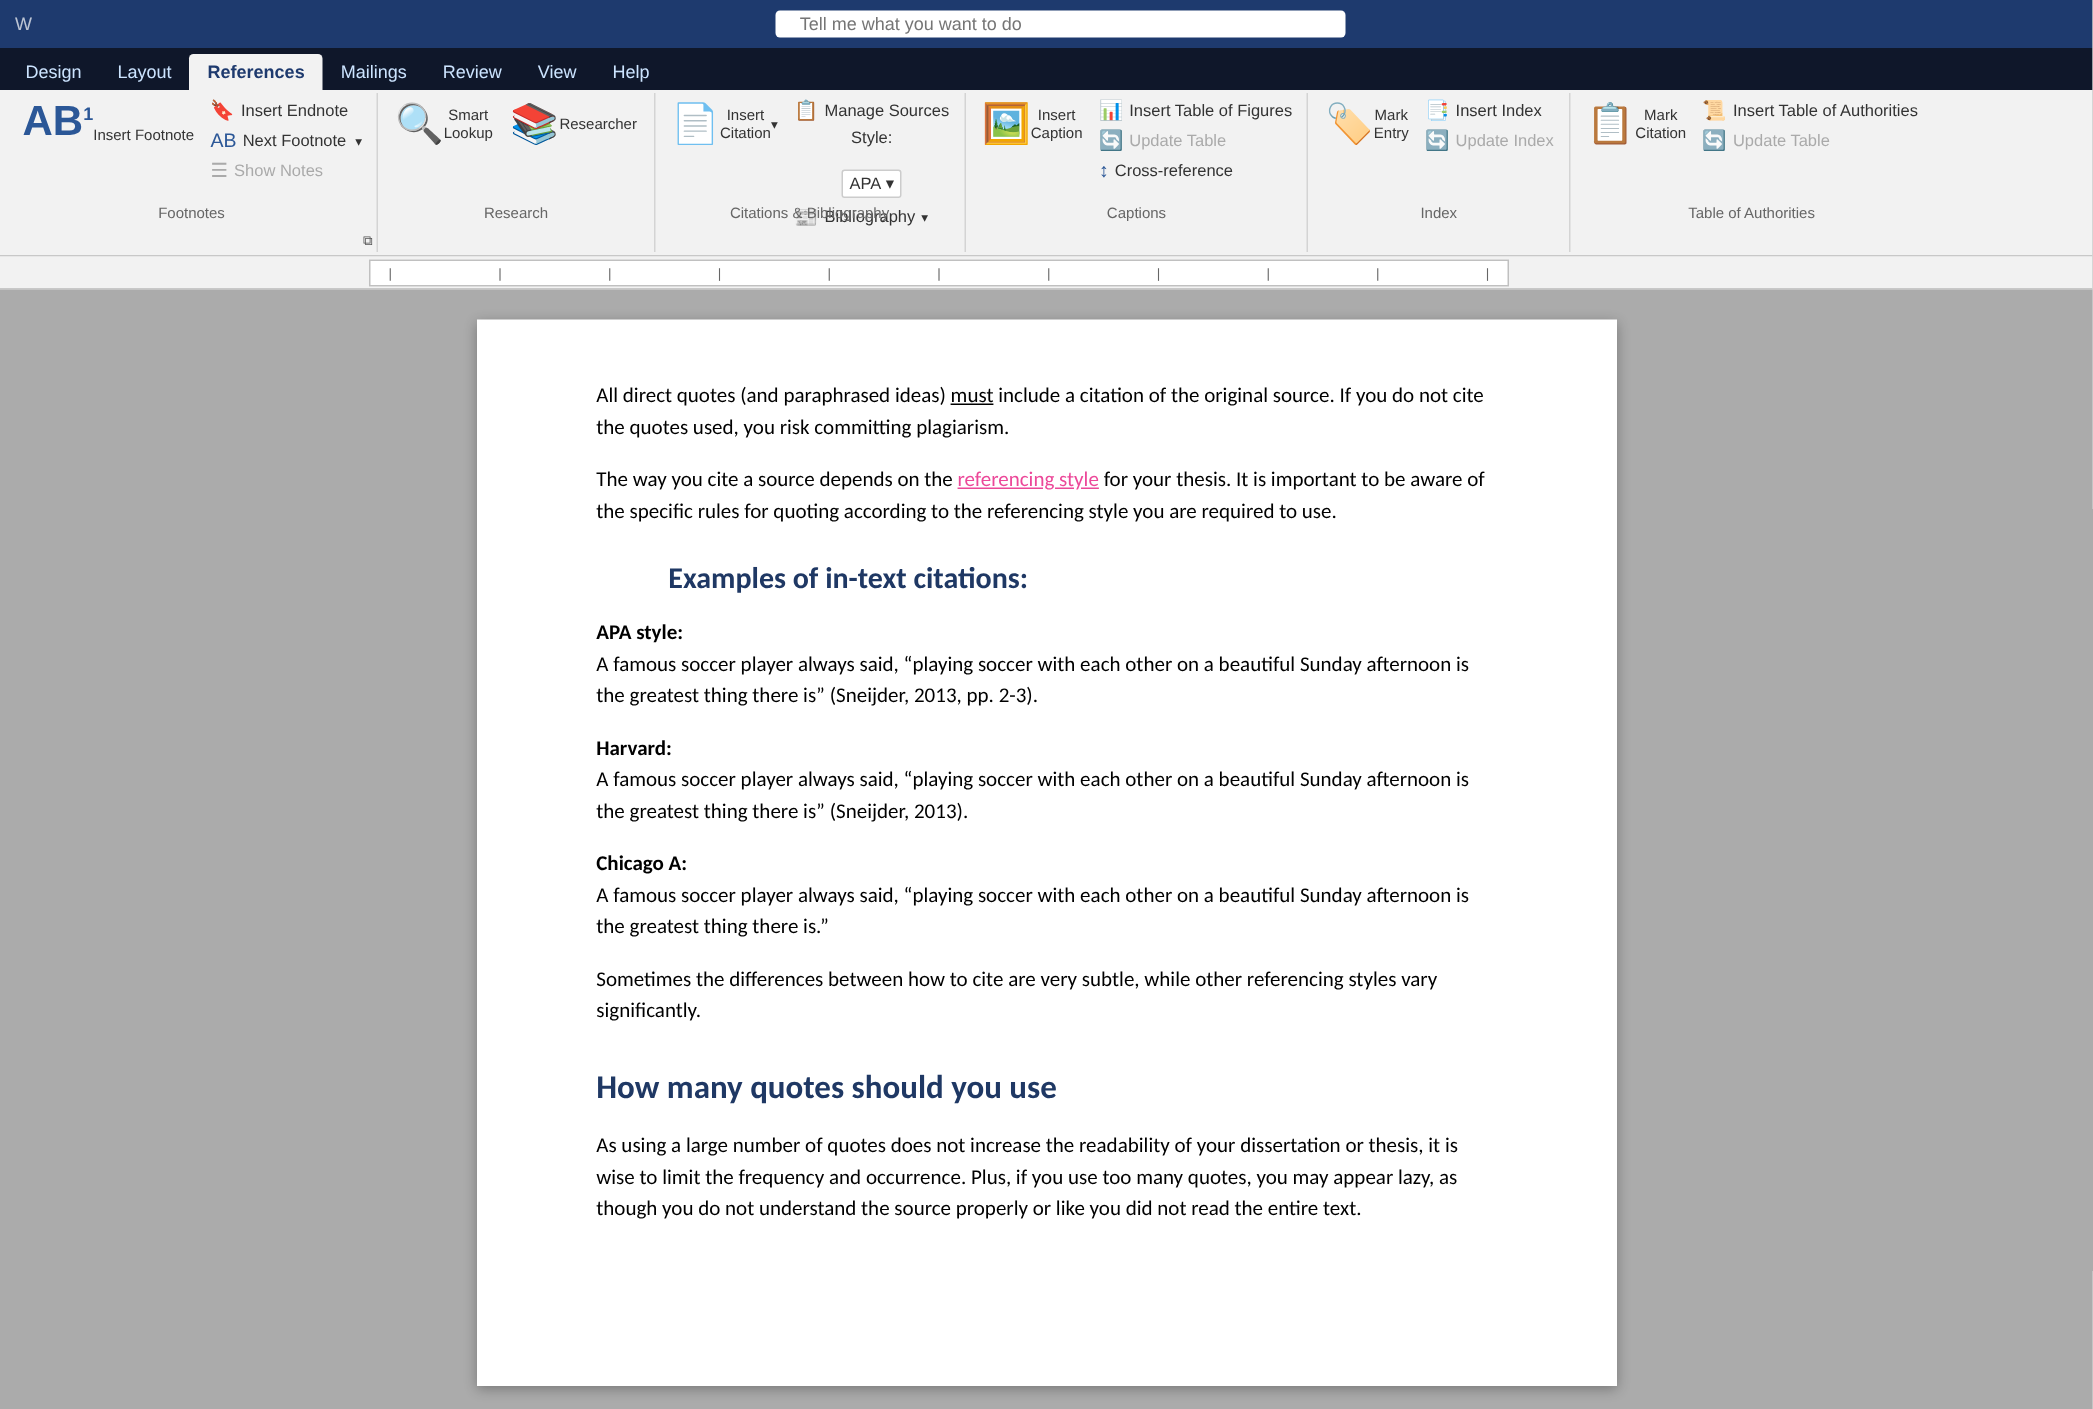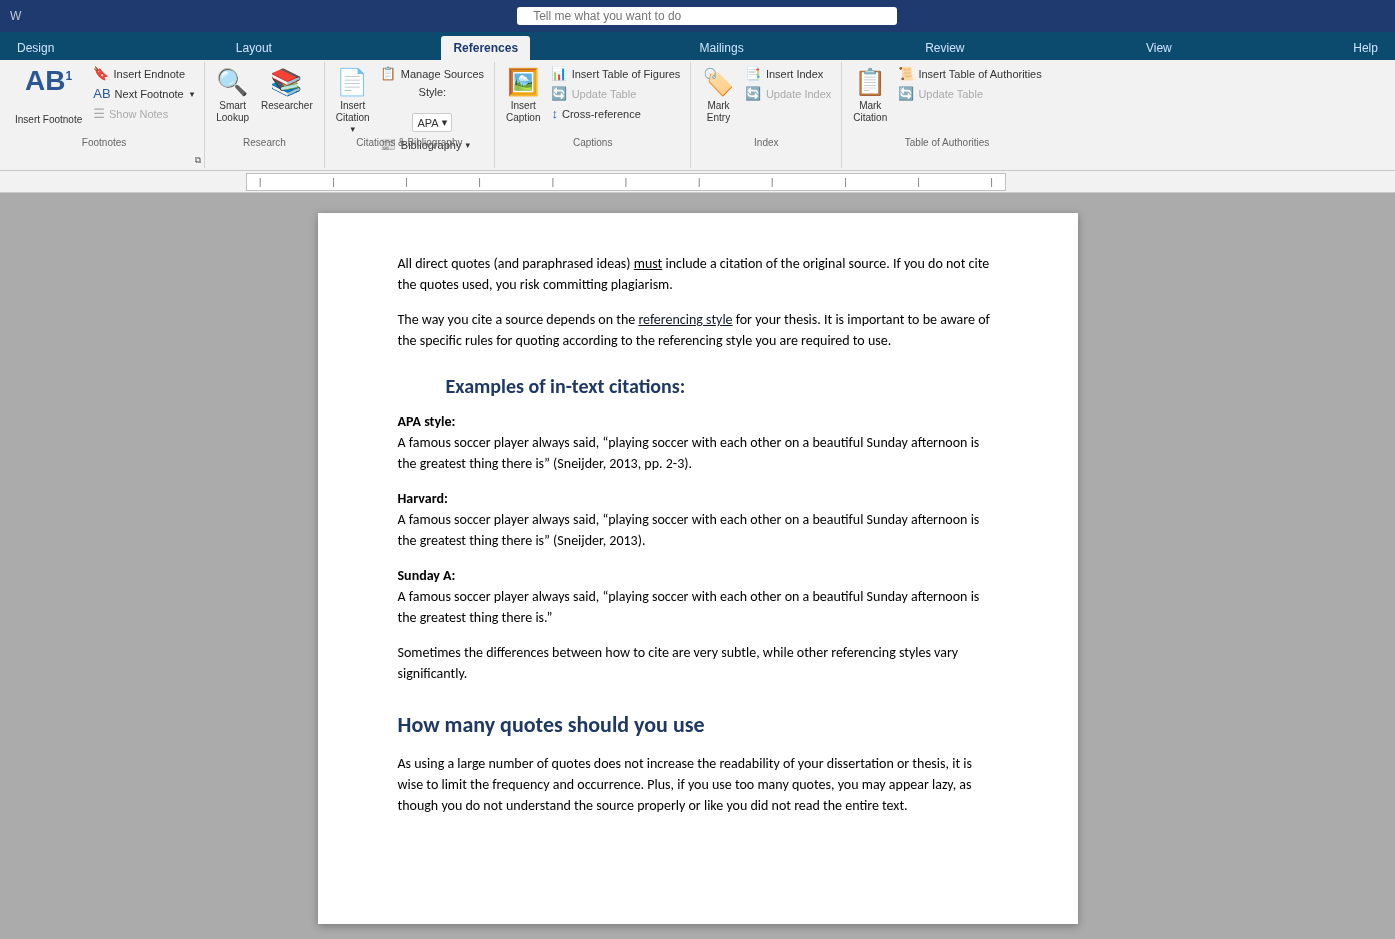--- a/index.html
+++ b/index.html
@@ -22,25 +22,24 @@
       padding: 2px 8px;
       gap: 6px;
       flex: 1;
       max-width: 400px;
       margin-left: auto;
       margin-right: auto;
     }
 
     
     .ribbon-tabs {
-      background: #0c4a6e;
+      background: #0f172a;
       display: flex;
       padding: 0 5px;
       padding-top: 4px;
-      justify-content: space-between;
     }
     .tab {
       padding: 5px 12px;
       font-size: 12px;
       color: #cce4ff;
       cursor: pointer;
       border-radius: 3px 3px 0 0;
     }
     .tab.active {
       background: #f2f2f2;
@@ -78,21 +77,21 @@
       display: flex;
       align-items: flex-start;
       gap: 2px;
       flex: 1;
       padding-bottom: 14px;
     }
 
     
     .rb-large {
       display: flex;
-      flex-direction: column;
+      flex-direction: row;
       align-items: center;
       padding: 3px 5px;
       cursor: pointer;
       border-radius: 3px;
       min-width: 40px;
       font-size: 10px;
       text-align: center;
       line-height: 1.2;
       color: #333;
       justify-content: flex-end;
@@ -168,21 +167,21 @@
       margin-bottom: 12px;
       margin-top: 24px;
     }
     .doc-para {
       margin-bottom: 14px;
     }
     .doc-bold-label {
       font-weight: bold;
     }
     .doc-link {
-      color: #0f172a;
+      color: #ec4899;
       text-decoration: underline;
     }
     .doc-underline {
       text-decoration: underline;
     }
 
     
     .status-bar {
       background: #1e3a6e;
       height: 22px;
@@ -417,21 +416,21 @@
       <span class="doc-bold-label">APA style:</span><br>
       A famous soccer player always said, “playing soccer with each other on a beautiful Sunday afternoon is the greatest thing there is” (Sneijder, 2013, pp. 2-3).
     </p>
 
     <p class="doc-para">
       <span class="doc-bold-label">Harvard:</span><br>
       A famous soccer player always said, “playing soccer with each other on a beautiful Sunday afternoon is the greatest thing there is” (Sneijder, 2013).
     </p>
 
     <p class="doc-para">
-      <span class="doc-bold-label">Sunday A:</span><br>
+      <span class="doc-bold-label">Chicago A:</span><br>
       A famous soccer player always said, “playing soccer with each other on a beautiful Sunday afternoon is the greatest thing there is.”
     </p>
 
     <p class="doc-para">
       Sometimes the differences between how to cite are very subtle, while other referencing styles vary significantly.
     </p>
 
     <h2 class="doc-heading2">How many quotes should you use</h2>
 
     <p class="doc-para">

